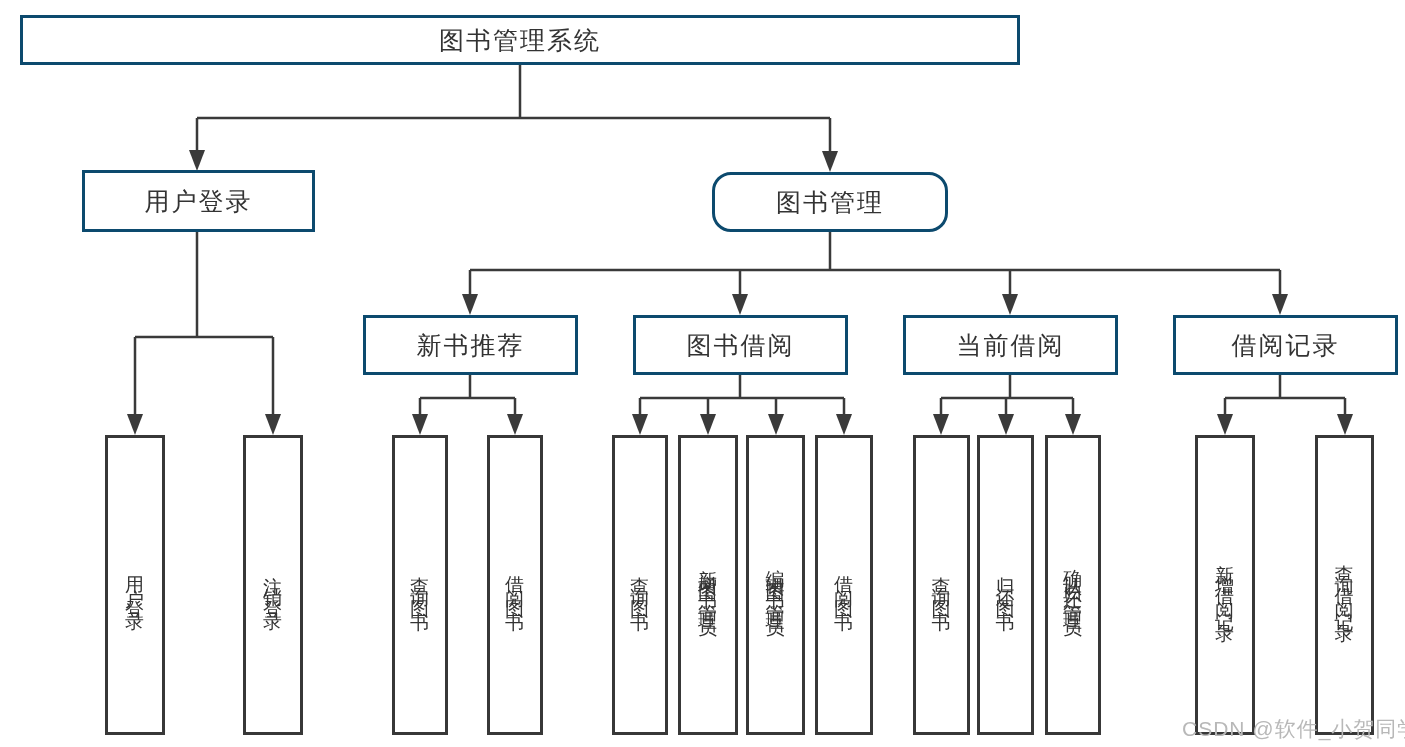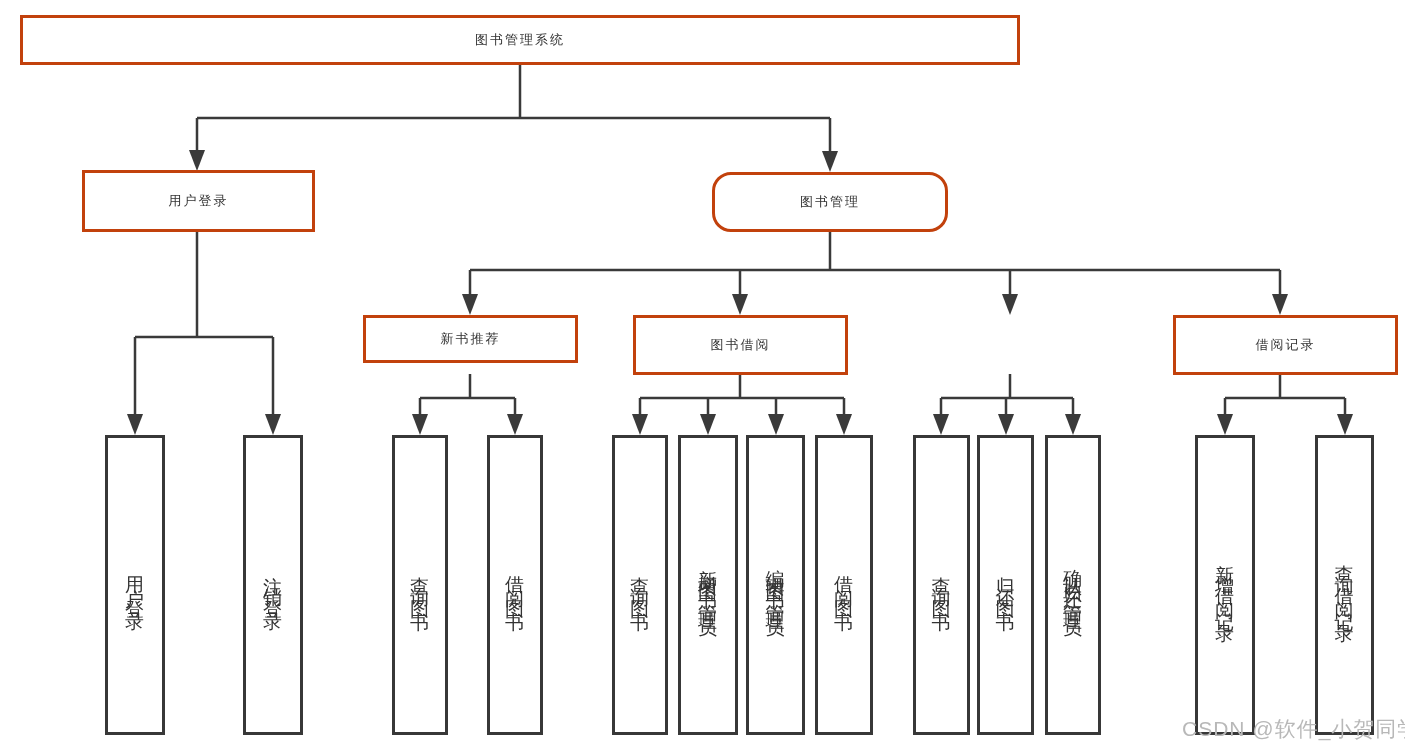--- a/index.html
+++ b/index.html
@@ -5,22 +5,22 @@
   html,body { margin:0; padding:0; background:#ffffff; }
   .stage {
     position:relative; width:1405px; height:747px; background:#ffffff;
     font-family:"Liberation Sans", sans-serif; color:#333333; overflow:hidden;
   }
   svg.connectors { position:absolute; left:0; top:0; width:1405px; height:747px; }
   .lines path { stroke:#3a3a3a; stroke-width:2.5; fill:none; }
   .arrows polygon { fill:#3a3a3a; stroke:none; }
   .node {
     position:absolute; box-sizing:border-box; background:#ffffff;
-    border:3px solid #c2410c; display:flex; align-items:center; justify-content:center;
-    font-size:13px; letter-spacing:2px; white-space:nowrap;
+    border:3px solid #0c4a6e; display:flex; align-items:center; justify-content:center;
+    font-size:25px; letter-spacing:2px; white-space:nowrap;
   }
   .leaf {
     position:absolute; box-sizing:border-box; background:#ffffff;
     border:3px solid #383838; display:flex; align-items:center; justify-content:center;
   }
   .leaf span {
     writing-mode:vertical-rl; text-orientation:mixed;
     font-size:19px; line-height:1; letter-spacing:12px;
   }
   .leaf.tight span { letter-spacing:7px; }
@@ -72,22 +72,23 @@
       <polygon points="1217,414 1233,414 1225,435"></polygon>
       <polygon points="1337,414 1353,414 1345,435"></polygon>
     </g>
   </svg>
 
   <div class="node" style="left:20px; top:15px; width:1000px; height:50px;">图书管理系统</div>
 
   <div class="node" style="left:82px; top:170px; width:233px; height:62px;">用户登录</div>
   <div class="node" style="left:712px; top:172px; width:236px; height:60px;border-radius:19px;">图书管理</div>
 
-  <div class="node" style="left:363px; top:315px; width:215px; height:48px;">新书推荐</div>
+  <div class="node" style="left:363px; top:315px; width:215px; height:60px;">新书推荐</div>
   <div class="node" style="left:633px; top:315px; width:215px; height:60px;">图书借阅</div>
+  <div class="node" style="left:903px; top:315px; width:215px; height:60px;">当前借阅</div>
   <div class="node" style="left:1173px; top:315px; width:225px; height:60px;">借阅记录</div>
 
   <div class="leaf" style="left:105px; top:435px; width:60px; height:300px;">
     <span>用户登录</span>
   </div>
   <div class="leaf" style="left:243px; top:435px; width:60px; height:300px;">
     <span>注销登录</span>
   </div>
 
   <div class="leaf" style="left:392px; top:435px; width:56px; height:300px;">

